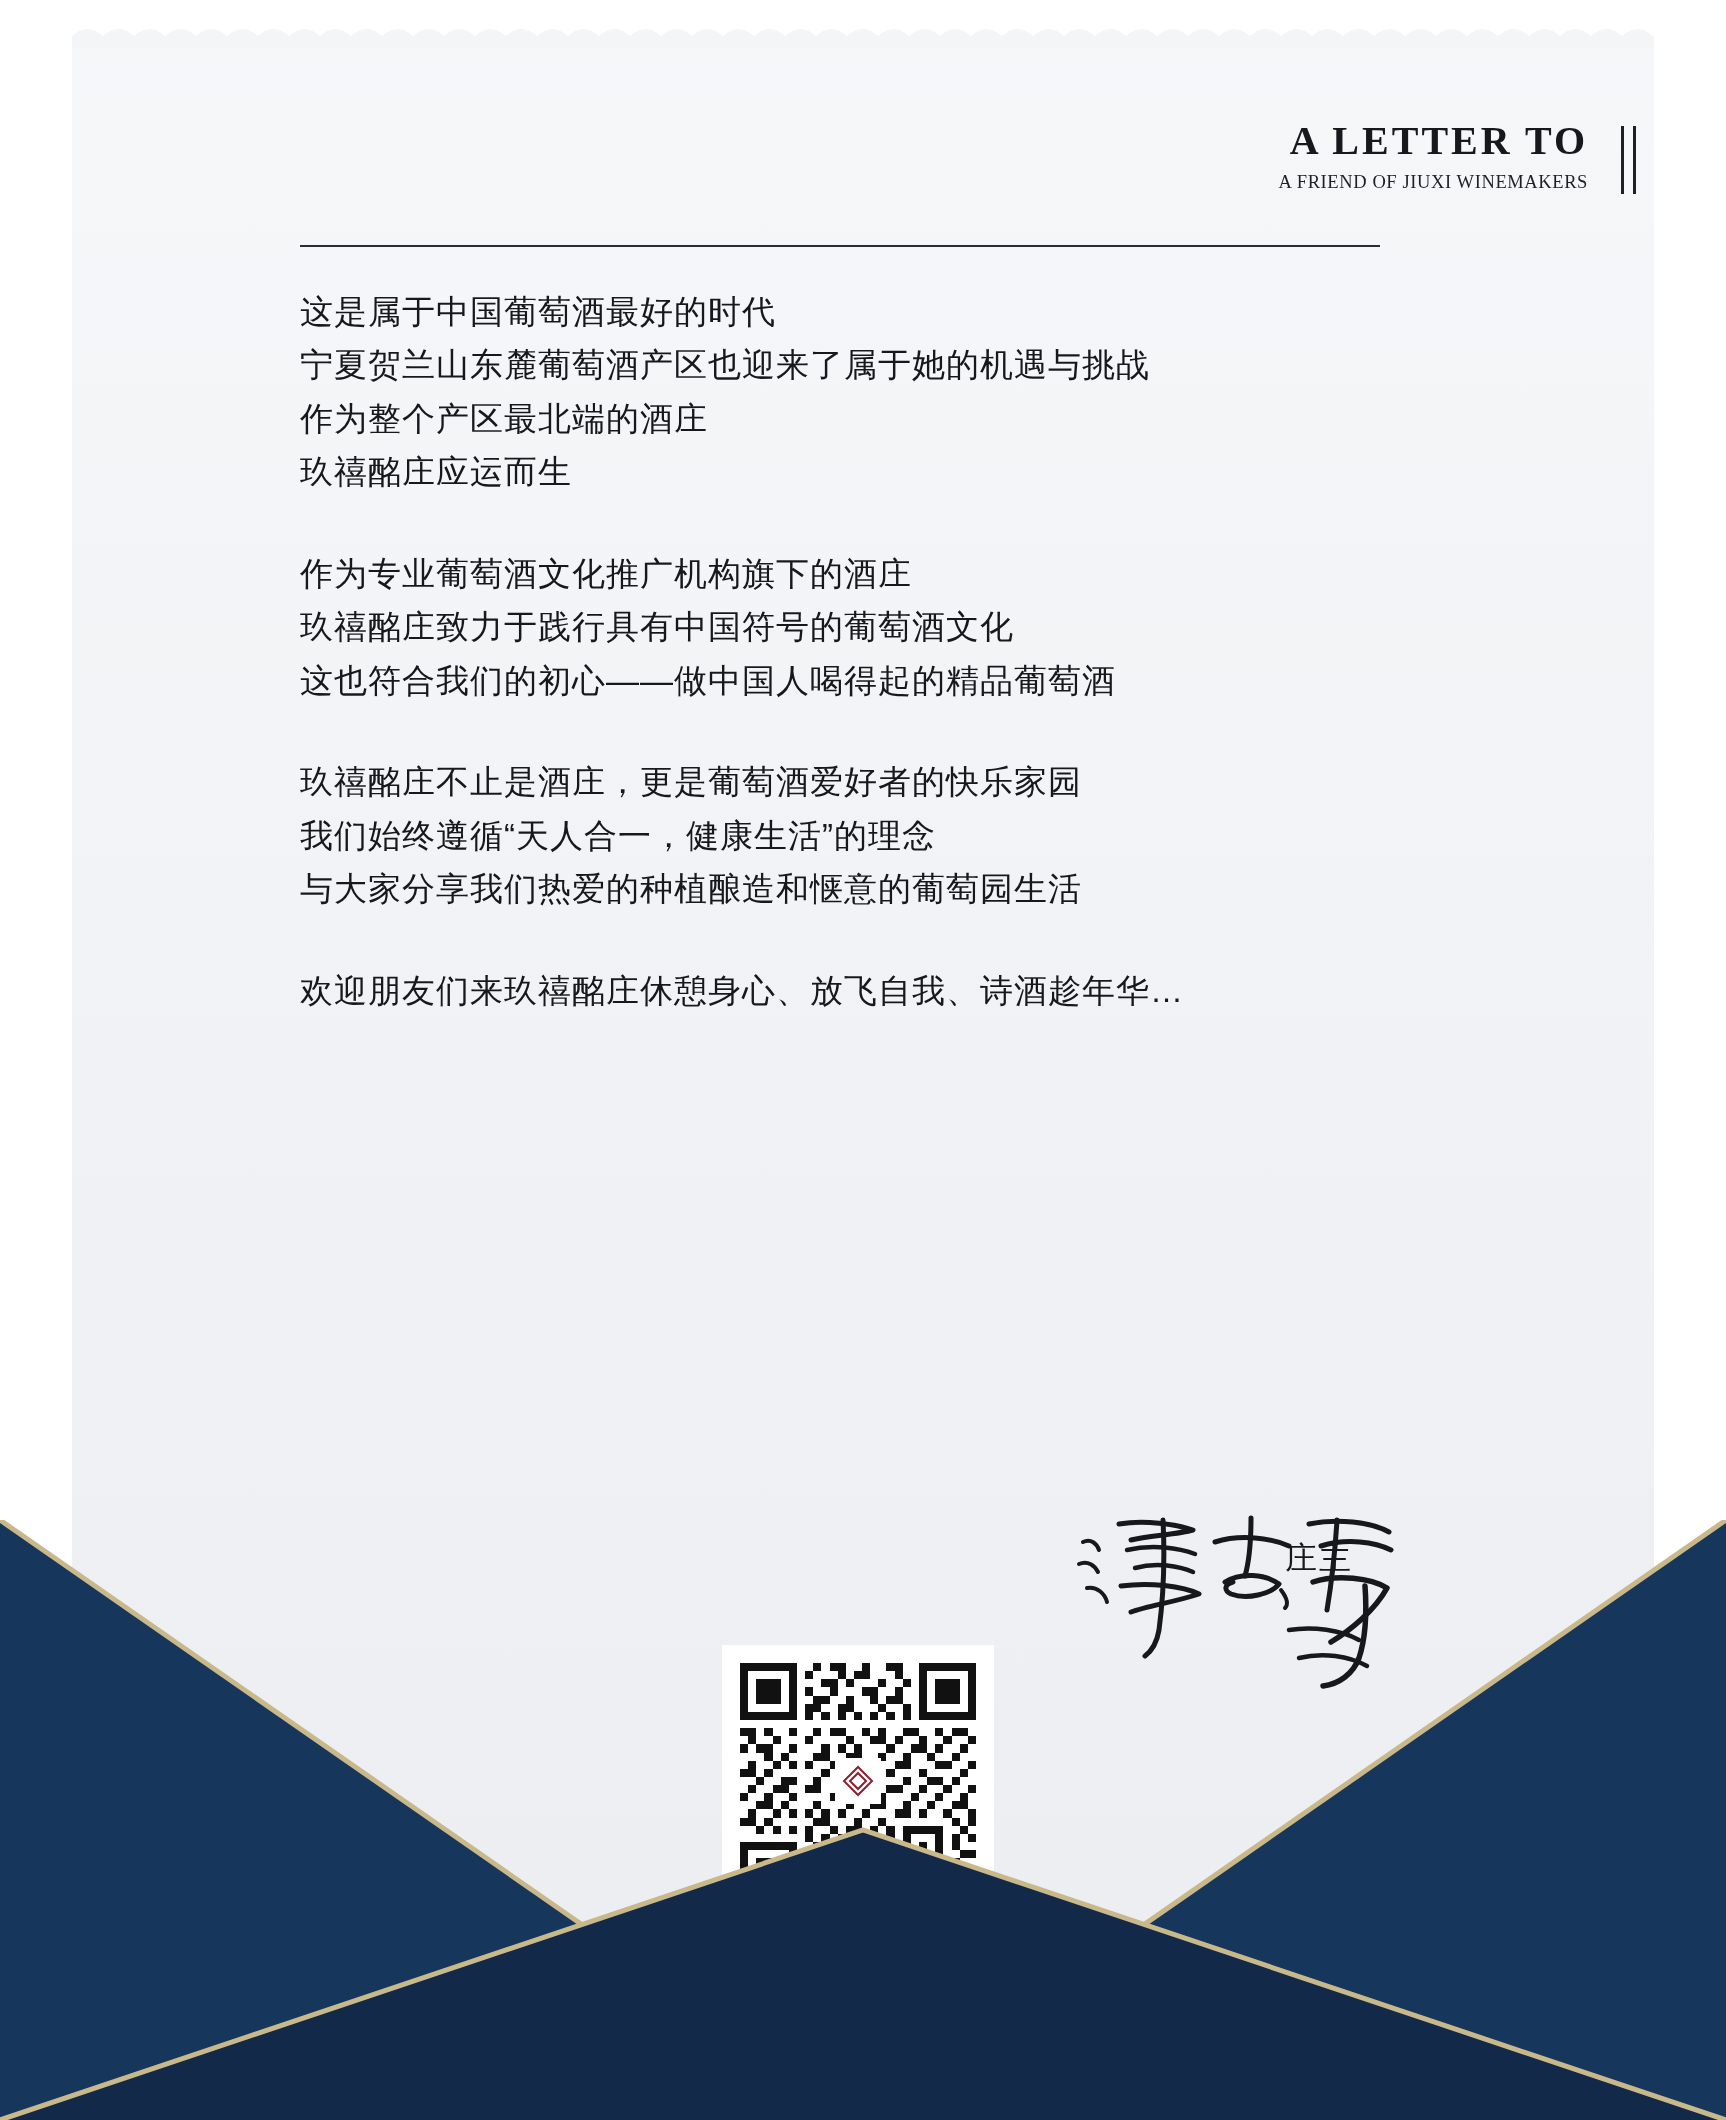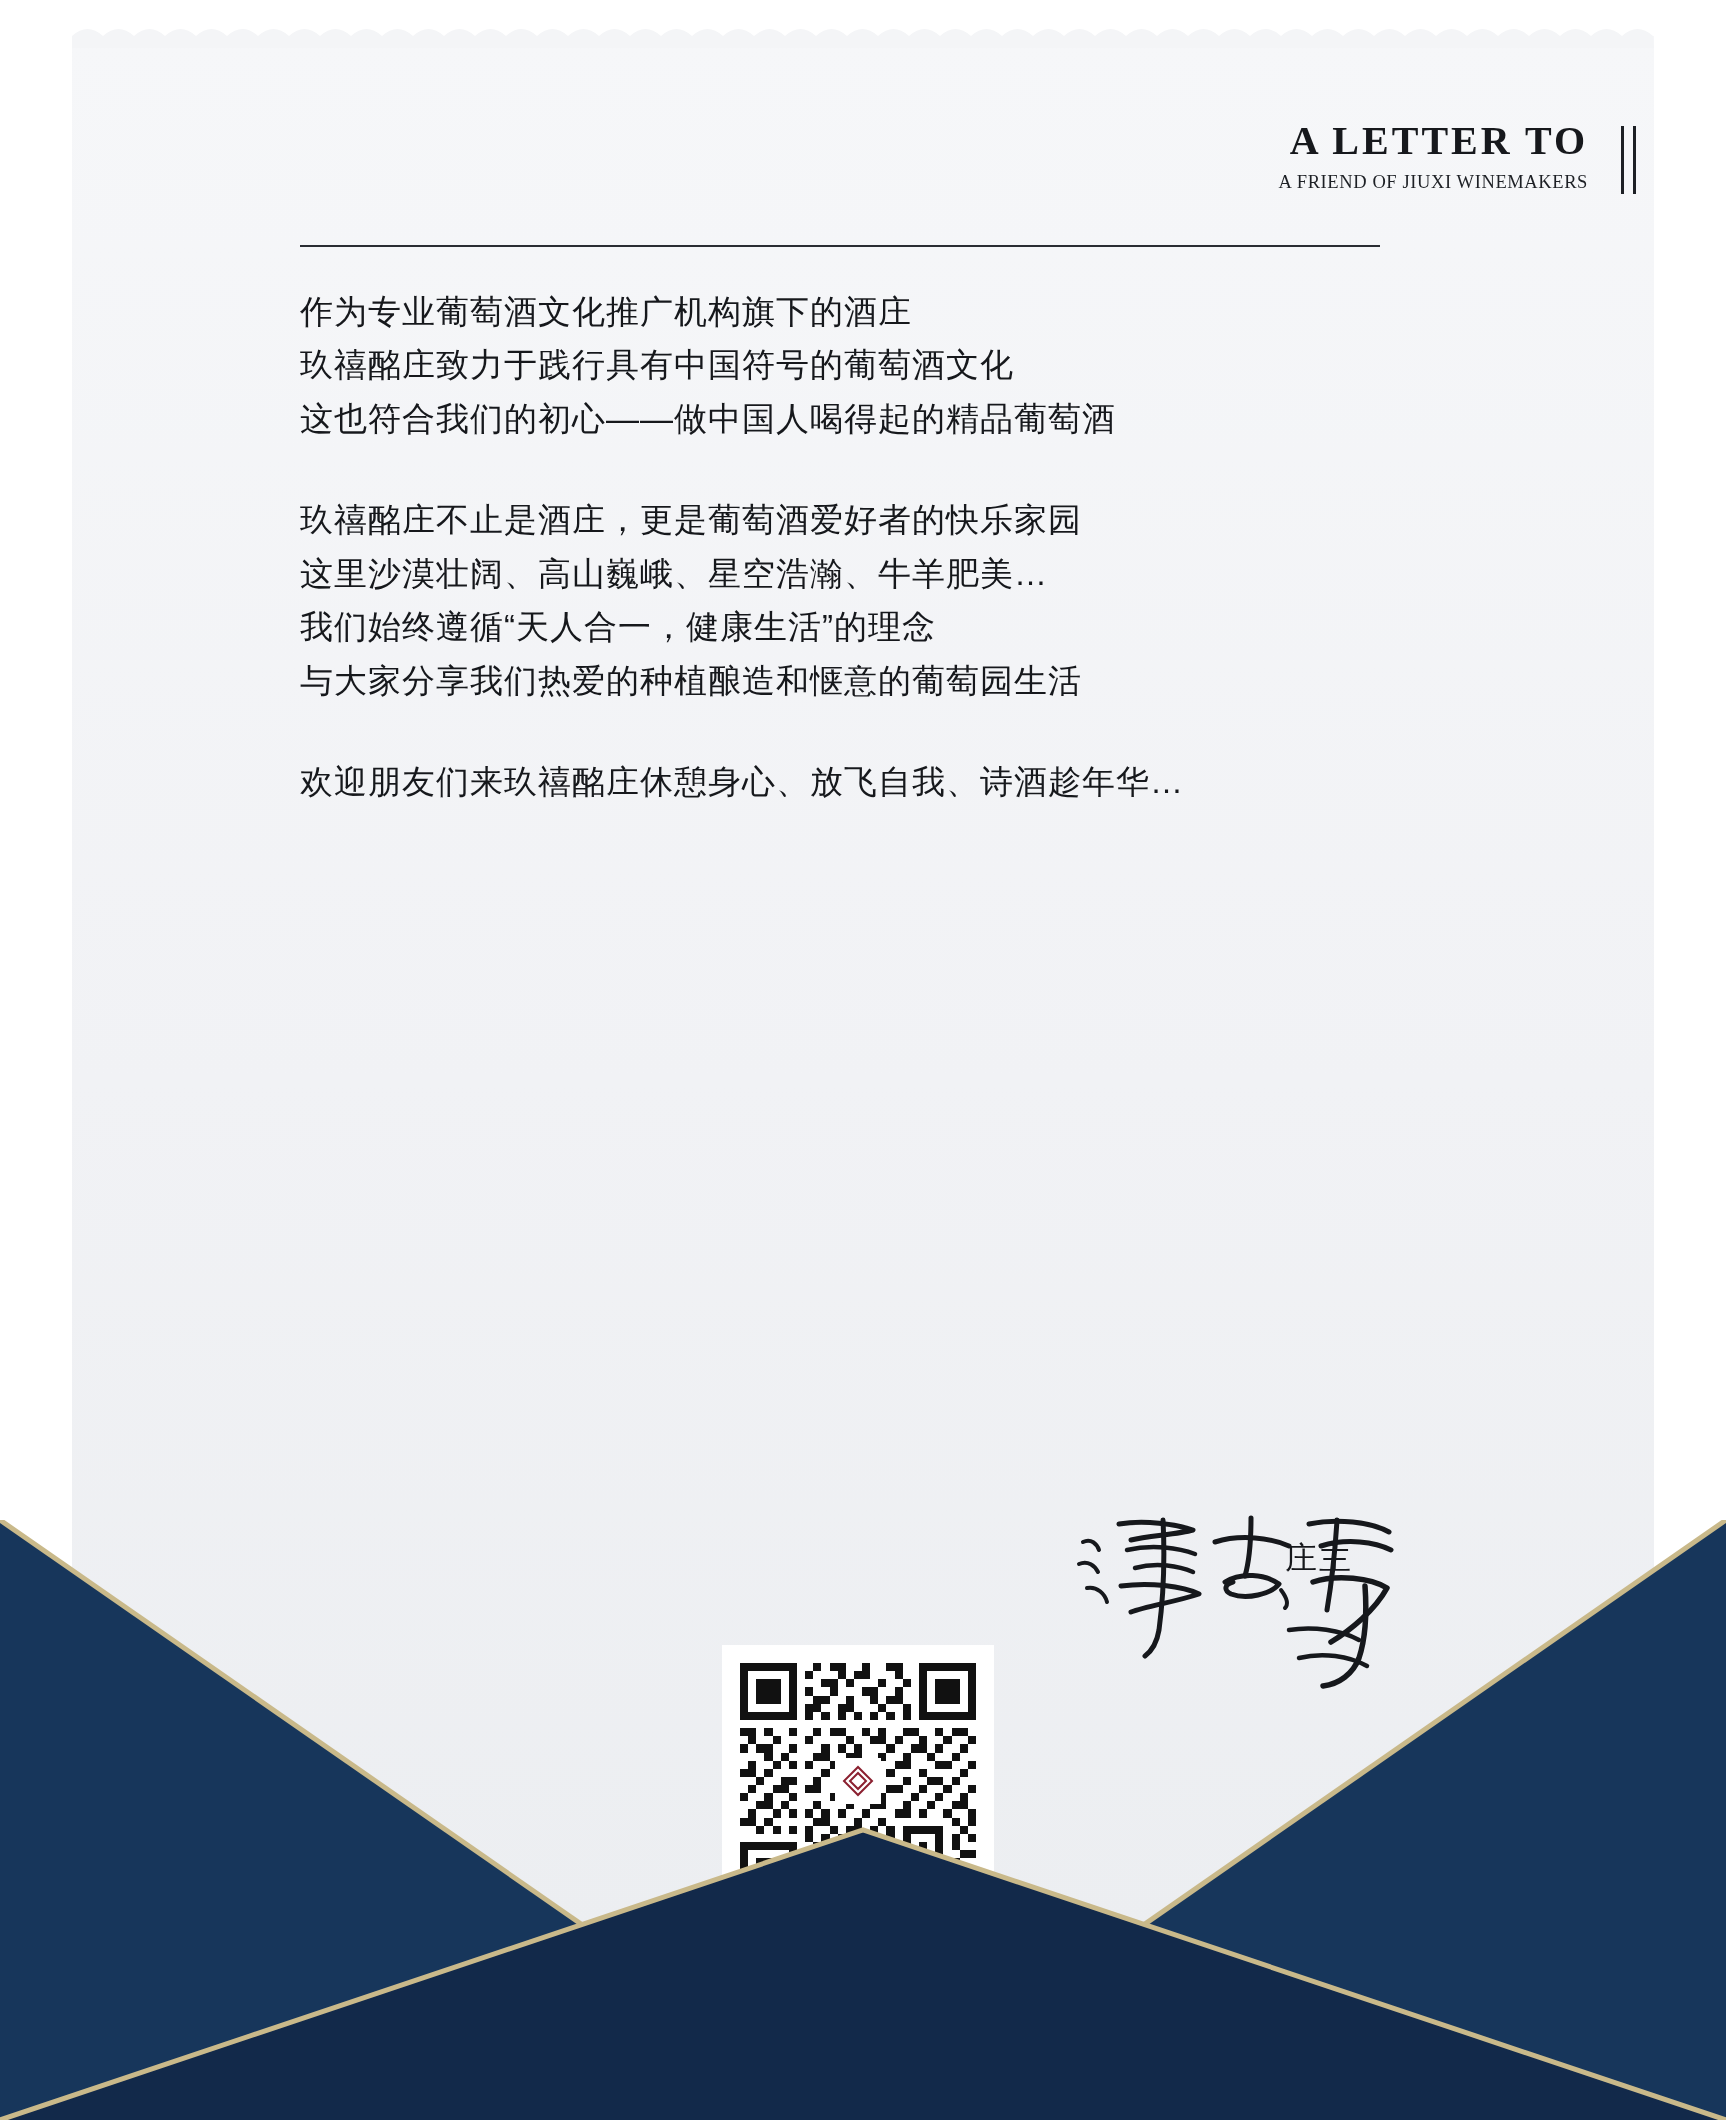--- a/index.html
+++ b/index.html
@@ -205,30 +205,35 @@
       <i class="b1"></i>
         <i class="b2"></i>
     </div>
     <h1 class="header-title">A LETTER TO</h1>
     <p class="header-sub">A FRIEND OF JIUXI WINEMAKERS</p>
   </div>
   <div class="header-rule"></div>
 
   <div class="letter-body">
 
+    <div class="para">
+      <span class="line">这是属于中国葡萄酒最好的时代</span>
+      <span class="line">宁夏贺兰山东麓葡萄酒产区也迎来了属于她的机遇与挑战</span>
+      <span class="line">作为整个产区最北端的酒庄</span>
+      <span class="line">玖禧酩庄应运而生</span>
+    </div>
 
     <div class="para">
       <span class="line">作为专业葡萄酒文化推广机构旗下的酒庄</span>
       <span class="line">玖禧酩庄致力于践行具有中国符号的葡萄酒文化</span>
       <span class="line">这也符合我们的初心——做中国人喝得起的精品葡萄酒</span>
     </div>
 
     <div class="para">
       <span class="line">玖禧酩庄不止是酒庄，更是葡萄酒爱好者的快乐家园</span>
-      <span class="line">这里沙漠壮阔、高山巍峨、星空浩瀚、牛羊肥美…</span>
       <span class="line">我们始终遵循“天人合一，健康生活”的理念</span>
       <span class="line">与大家分享我们热爱的种植酿造和惬意的葡萄园生活</span>
     </div>
 
     <div class="para">
       <span class="line">欢迎朋友们来玖禧酩庄休憩身心、放飞自我、诗酒趁年华…</span>
     </div>
 
   </div>
 

